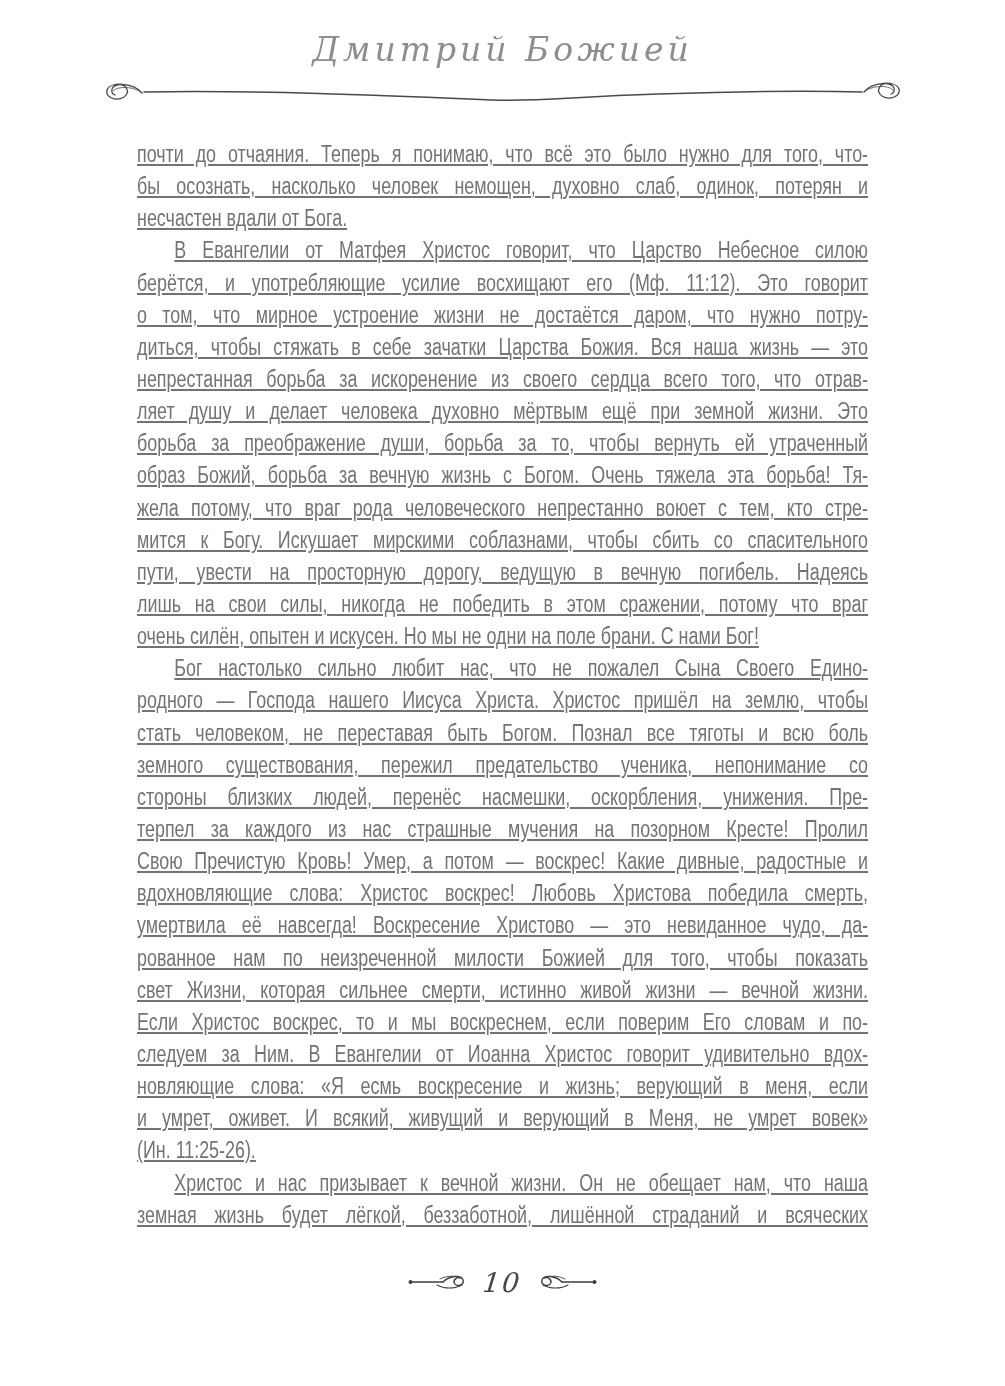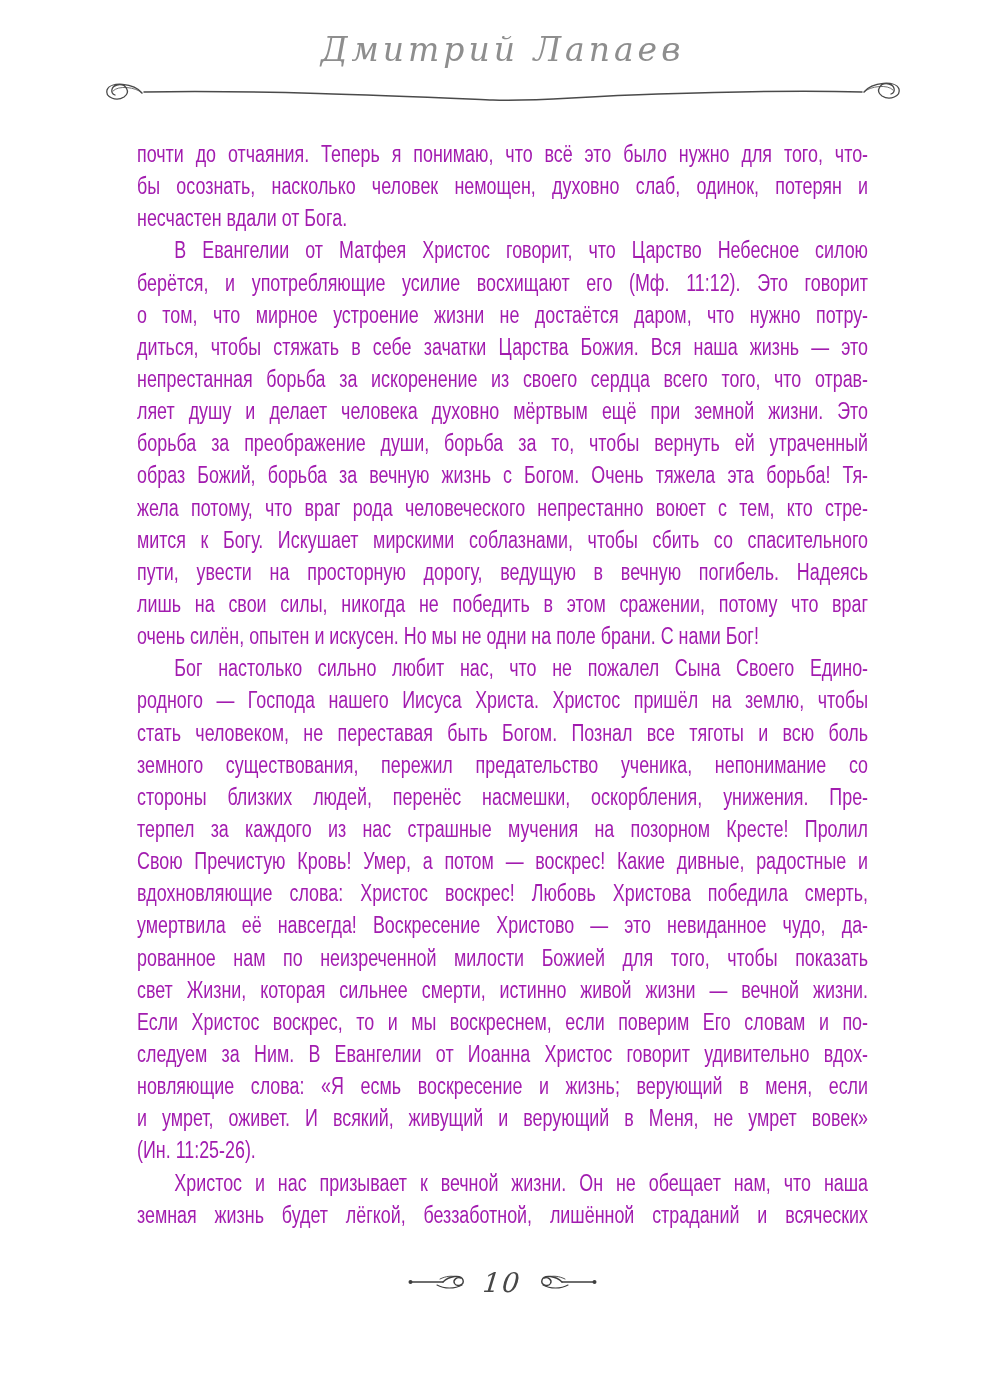--- a/index.html
+++ b/index.html
@@ -32,22 +32,23 @@
   .header-rule {
     position: absolute;
     top: 80px; left: 98px;
     width: 810px; height: 30px;
   }
   
   .text-block {
     position: absolute;
     top: 138px; left: 137px;
     width: 731px;
-    color: #a21caf;
+    color: #737373;
     font-size: 23px;
+    text-decoration: underline;
   }
   .line {
     width: 940px;                 
     transform: scaleX(0.7777);    
     transform-origin: 0 0;
     height: 32.15px;
     line-height: 32.15px;
     overflow: hidden;
     text-align: left;
     white-space: nowrap;
@@ -81,21 +82,21 @@
     letter-spacing: 2px;
     transform: skewX(-6deg);
   }
   .flourish { display: block; }
 </style>
 </head>
 <body>
 
 <div class="page">
 
-  <div class="running-header">Дмитрий Лапаев</div>
+  <div class="running-header">Дмитрий Божией</div>
 
   <svg class="header-rule" viewBox="0 0 810 30" fill="none" stroke="#4a4a4a" stroke-width="1.3" stroke-linecap="round">
 
     <g>
       <path d="M44,13 C36,3 12,1 9,10 C7,17 18,22 26,17 C33,12 28,3 19,5 C13,6.5 12,13 17,15"></path>
       <path d="M44,13 C38,7 20,5 15,11" stroke-width="0.8"></path>
     </g>
 
     <path d="M46,12 C170,10 300,16 395,20 C440,21.5 470,17 560,14 C650,11 720,10.5 764,12" stroke-width="1.5"></path>
 

